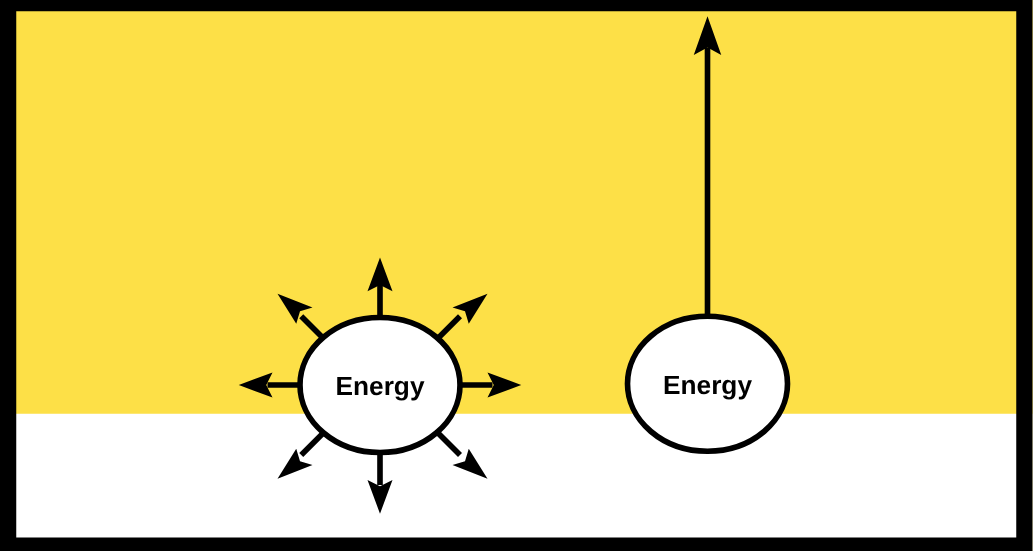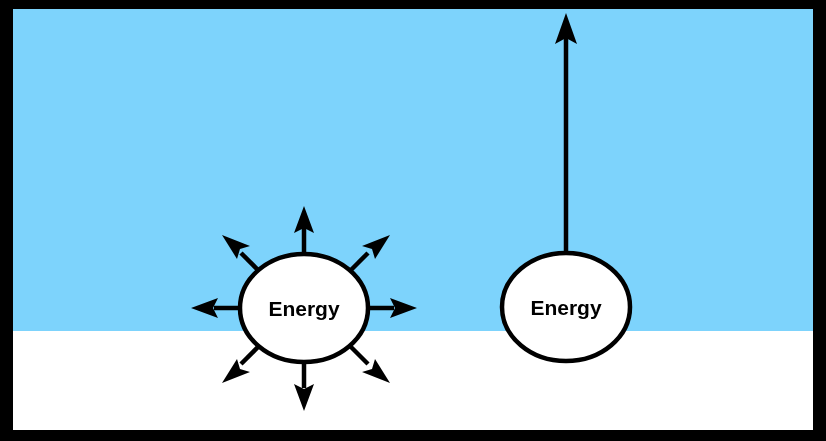--- a/index.html
+++ b/index.html
@@ -11,21 +11,21 @@
   body {
     width: 826px;
     height: 441px;
     overflow: hidden;
     font-family: "Liberation Sans", sans-serif;
   }
   #diagram-root {
     position: relative;
     width: 826px;
     height: 331px;
-    background: #7dd3fc;
+    background: #fde047;
   }
   #frame-border {
     position: absolute;
     left: 0;
     top: 0;
     width: 826px;
     height: 441px;
     box-sizing: border-box;
     border-style: solid;
     border-color: #000000;

